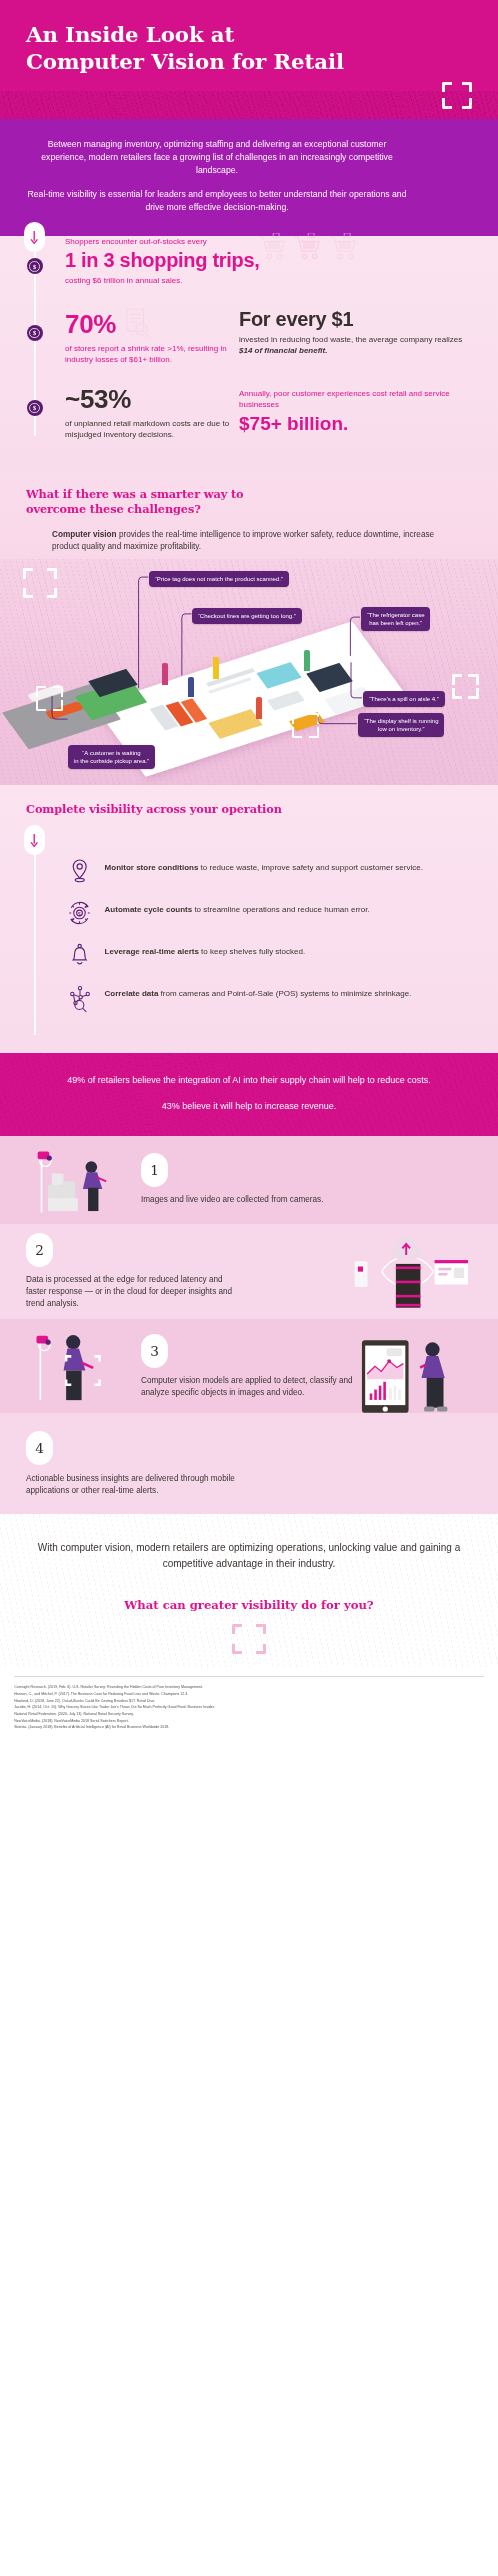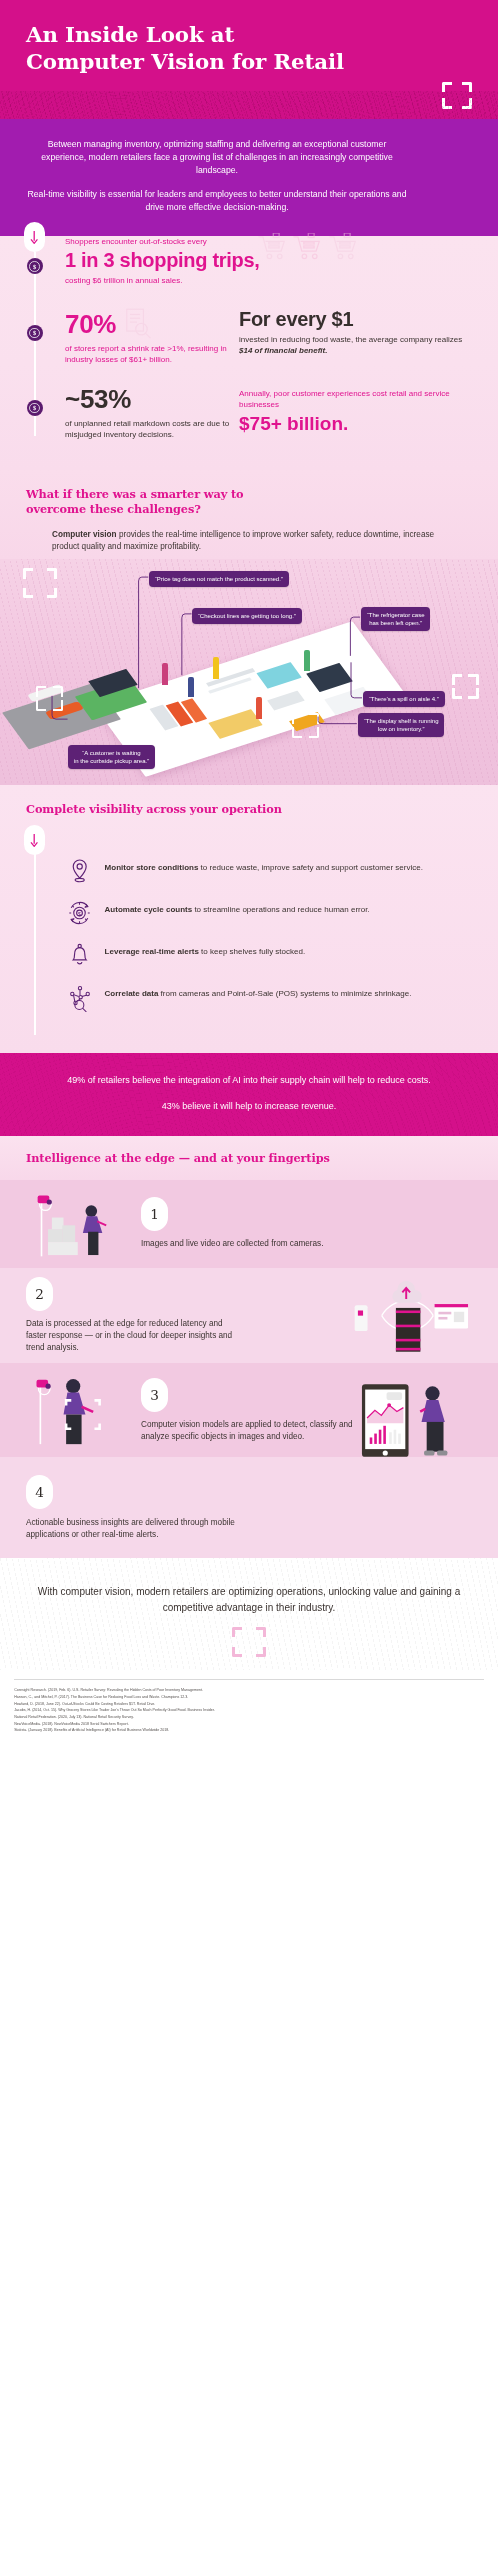--- a/index.html
+++ b/index.html
@@ -530,23 +530,20 @@
       </div>
 
     </div>
   </section>
 
   <section class="ai-band">
     <p>49% of retailers believe the integration of AI into their supply chain will help to reduce costs.</p>
     <p>43% believe it will help to increase revenue.</p>
   </section>
 
-  <div class="edge-head">
-    <h2 class="sec-title">Intelligence at the edge — and at your fingertips</h2>
-  </div>
 
   <section class="step a">
     <div class="step-art" style="width:97px;height:70px">
       <svg width="97" height="70" viewBox="0 0 150 108" aria-hidden="true">
         <line x1="24" y1="18" x2="24" y2="104" stroke="#fff" stroke-width="2.5"></line>
         <circle cx="30" cy="24" r="9" fill="none" stroke="#fff" stroke-width="2"></circle>
         <rect x="18" y="10" width="18" height="12" rx="3" fill="#e0138f"></rect>
         <circle cx="36" cy="20" r="4" fill="#5d2175"></circle>
         <rect x="34" y="62" width="22" height="20" fill="#e2e2e2"></rect>
         <rect x="40" y="44" width="18" height="18" fill="#eaeaea"></rect>
@@ -647,20 +644,21 @@
         <rect x="120" y="60" width="26" height="46" fill="#2b2b33"></rect>
         <rect x="116" y="104" width="16" height="8" rx="3" fill="#8e8e93"></rect>
         <rect x="136" y="104" width="16" height="8" rx="3" fill="#8e8e93"></rect>
         <path d="M118 40l-8 4" stroke="#e0138f" stroke-width="4"></path>
       </svg>
     </ellipse></div>
   </section>
 
   <section class="closing">
     <p>With computer vision, modern retailers are optimizing operations, unlocking value and gaining a competitive advantage in their industry.</p>
+    <div class="closing-cta">What can greater visibility do for you?</div>
     <div class="closing-bracket">
       <div class="bracket" style="width:34px;height:30px">
         <span class="tl"></span>
           <span class="tr"></span>
           <span class="bl"></span>
           <span class="br"></span>
       </div>
     </div>
   </section>
 

